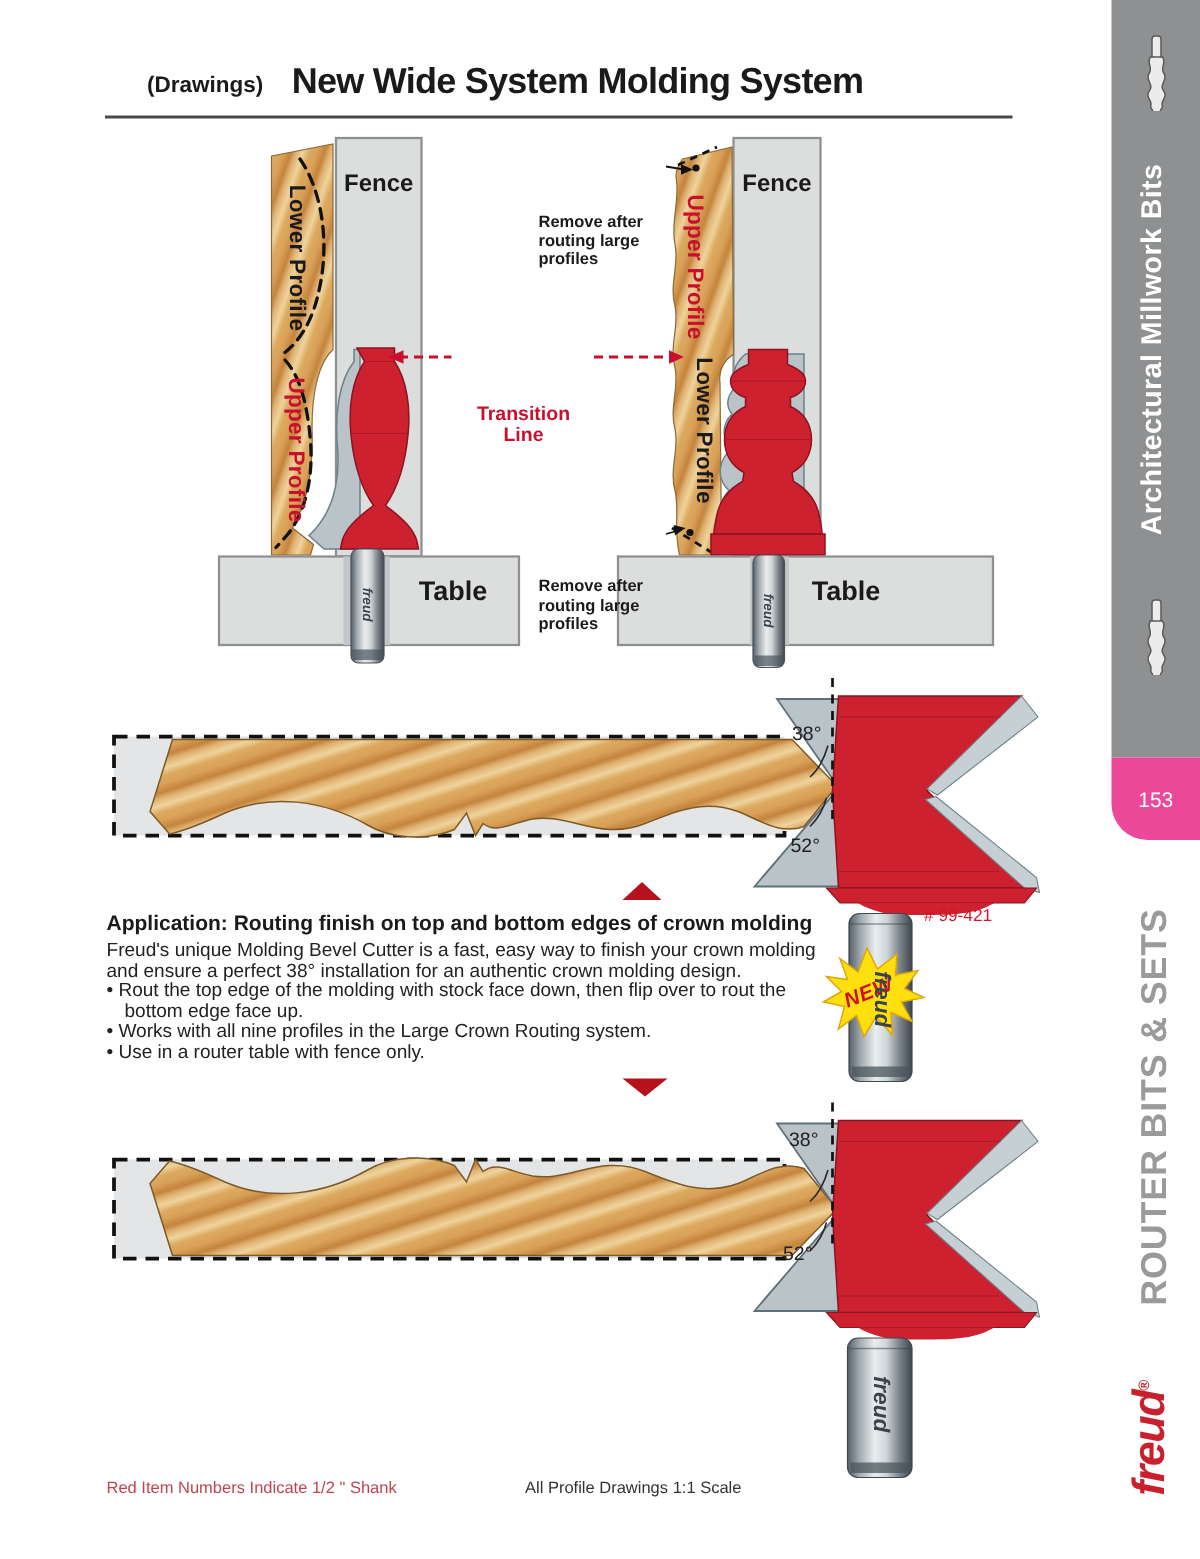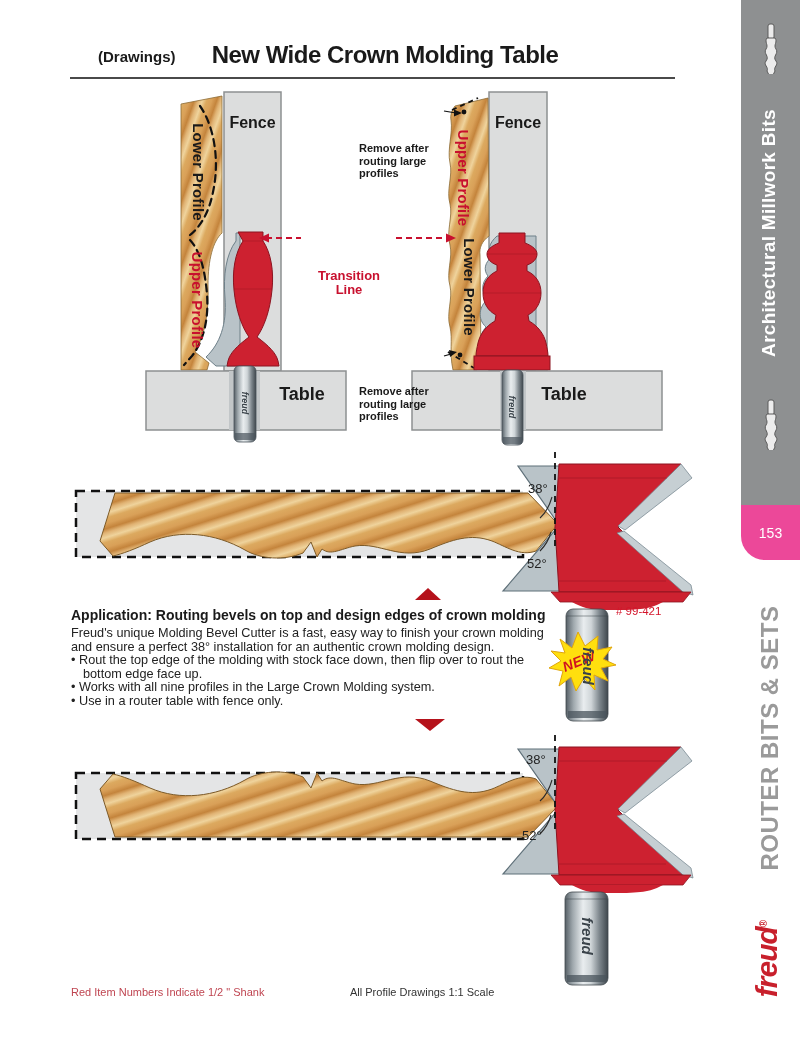--- a/index.html
+++ b/index.html
@@ -152,21 +152,21 @@
       <g transform="translate(0,283)">
           <use href="#cutterHead"></use>
         </g>
       <rect x="565" y="892" width="43" height="93" rx="7" fill="url(#shankGrad)" stroke="#3f474d" stroke-width="0.8"></rect>
       <path d="M566,899 L607,899" stroke="#394247" stroke-width="1" opacity="0.5"></path>
       <rect x="567" y="975" width="39" height="7" fill="#4a545c" opacity="0.75"></rect>
     </g>
   </svg>
 
   <div class="lbl continued abs" style="left:98px;top:49px;">(Drawings)</div>
-  <div class="lbl title abs ctr" style="left:185px;top:42px;width:400px;">New Wide Crown Molding Table</div>
+  <div class="lbl title abs ctr" style="left:185px;top:42px;width:400px;">New Wide System Molding System</div>
   <div class="rule" style="left:70px;top:77px;width:605px;"></div>
 
   <div class="lbl fence-lbl ctr" style="left:224px;top:115px;width:57px;">Fence</div>
   <div class="lbl table-lbl ctr" style="left:266px;top:385px;width:72px;">Table</div>
   <div class="vtext profile-lbl" style="left:198px;top:172px;">Lower Profile</div>
   <div class="vtext profile-lbl red" style="left:197px;top:300px;">Upper Profile</div>
   <div class="shank-brand" style="left:245px;top:403px;font-size:9px;">freud</div>
 
   <div class="lbl transition-lbl red ctr pre" style="left:299px;top:221px;width:100px;">Transition
 Line</div>
@@ -182,25 +182,25 @@
   <div class="lbl fence-lbl ctr" style="left:489px;top:115px;width:58px;">Fence</div>
   <div class="lbl table-lbl ctr" style="left:528px;top:385px;width:72px;">Table</div>
   <div class="shank-brand" style="left:512px;top:407px;font-size:9px;">freud</div>
 
   <div class="abs angle-lbl" style="left:528px;top:481px;">38°</div>
   <div class="abs angle-lbl" style="left:527px;top:556px;">52°</div>
   <div class="abs item-num" style="left:616px;top:605px;"># 99-421</div>
   <div class="new-txt" style="left:579px;top:661px;">NEW</div>
   <div class="shank-brand" style="left:588px;top:666px;font-size:15px;">freud</div>
 
-  <div class="lbl app-head" style="left:71px;top:608px;">Application: Routing bevels on top and design edges of crown molding</div>
+  <div class="lbl app-head" style="left:71px;top:608px;">Application: Routing finish on top and bottom edges of crown molding</div>
   <div class="app-body" style="left:71px;top:627px;">Freud's unique Molding Bevel Cutter is a fast, easy way to finish your crown molding and ensure a perfect 38° installation for an authentic crown molding design.</div>
   <ul class="app-body bullets" style="left:71px;top:654px;">
     <li>Rout the top edge of the molding with stock face down, then flip over to rout the bottom edge face up.</li>
-    <li>Works with all nine profiles in the Large Crown Molding system.</li>
+    <li>Works with all nine profiles in the Large Crown Routing system.</li>
     <li>Use in a router table with fence only.</li>
   </ul>
 
   <div class="abs angle-lbl" style="left:526px;top:752px;">38°</div>
   <div class="abs angle-lbl" style="left:522px;top:828px;">52°</div>
   <div class="shank-brand" style="left:587px;top:936px;font-size:15px;">freud</div>
 
   <div class="footer-note" style="left:71px;top:986px;color:#bf4450;">Red Item Numbers Indicate 1/2 " Shank</div>
   <div class="footer-note" style="left:350px;top:986px;color:#333;">All Profile Drawings 1:1 Scale</div>
 

